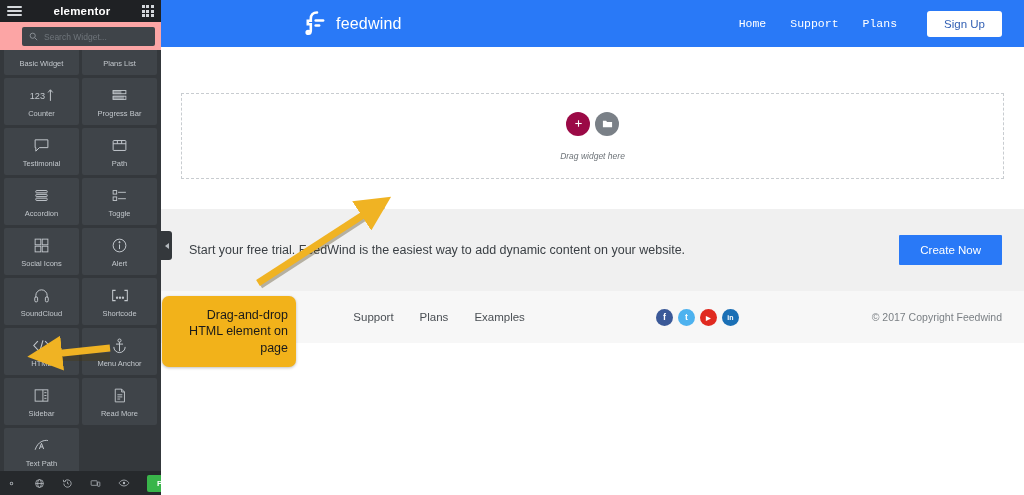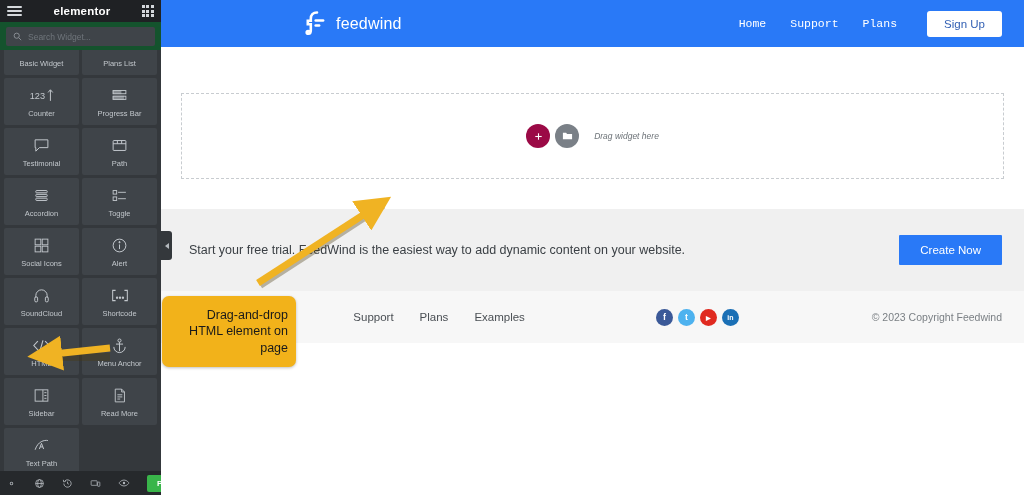--- a/index.html
+++ b/index.html
@@ -25,21 +25,21 @@
     padding: 0 7px; flex: 0 0 auto;
   }
   .hamburger { width: 15px; display: flex; flex-direction: column; gap: 2px; cursor: pointer; }
   .hamburger i { display: block; height: 2px; background: #d5d8dc; border-radius: 1px; }
   .panel-title {
     color: #ffffff; font-size: 11.5px; font-weight: bold; letter-spacing: .2px;
   }
   .grid-icon { display: grid; grid-template-columns: repeat(3, 3px); grid-template-rows: repeat(3, 3px); gap: 1.5px; cursor: pointer; }
   .grid-icon b { display: block; width: 3px; height: 3px; background: #d5d8dc; }
 
-  .search-wrap { padding: 5px 6px 4px 6px; flex: 0 0 auto; background: #14532d; }
+  .search-wrap { padding: 5px 6px 4px 22px; flex: 0 0 auto; background: #fca5a5; }
   .search-box {
     height: 19px; background: #3f4449; border-radius: 2px;
     display: flex; align-items: center; padding: 0 7px; gap: 6px;
   }
   .search-box svg { flex: 0 0 auto; }
   .search-box input {
     background: transparent; border: 0; outline: none;
     color: #9aa0a6; font-size: 8.5px; width: 100%;
     font-family: "Liberation Sans", sans-serif;
   }
@@ -107,21 +107,21 @@
   .signup-btn {
     background: #ffffff; color: #3461b4; font-size: 11.5px;
     padding: 7px 17px; border-radius: 3px; cursor: pointer; margin-left: 6px;
   }
 
   .canvas-body { background: #fff; padding: 0; }
   .dropzone-outer { padding: 46px 20px 30px 20px; }
   .dropzone {
     border: 1px dashed #c8ccd0;
     height: 86px;
-    display: flex; flex-direction: row; align-items: center; justify-content: center;
+    display: flex; flex-direction: column; align-items: center; justify-content: center;
     gap: 15px;
   }
   .dz-buttons { display: flex; gap: 5px; }
   .dz-circle {
     width: 24px; height: 24px; border-radius: 50%;
     display: flex; align-items: center; justify-content: center;
   }
   .dz-add { background: #9b0a46; }
   .dz-folder { background: #7a8087; }
   .dz-label { font-size: 8.5px; color: #6d7378; font-style: italic; }
@@ -516,21 +516,21 @@
           <span class="footer-link">Support</span>
           <span class="footer-link">Plans</span>
           <span class="footer-link">Examples</span>
         </div>
         <div class="social-row">
           <span class="social" style="background:#3b5998">f</span>
           <span class="social" style="background:#4db2ef">t</span>
           <span class="social" style="background:#e02a20;font-size:6px">▶</span>
           <span class="social" style="background:#1a6fb5;font-size:7px">in</span>
         </div>
-        <div class="copyright">© 2023 Copyright Feedwind</div>
+        <div class="copyright">© 2017 Copyright Feedwind</div>
       </div>
     </div>
   </div>
 
   <svg id="annotations" width="1024" height="495" viewBox="0 0 1024 495">
     <defs>
       <marker id="ah" markerWidth="5" markerHeight="5" refX="2.6" refY="2.5" orient="auto">
         <path d="M0,0 L5,2.5 L0,5 z" fill="#f0b323"></path>
       </marker>
       <marker id="ah2" markerWidth="5" markerHeight="5" refX="2.6" refY="2.5" orient="auto">

